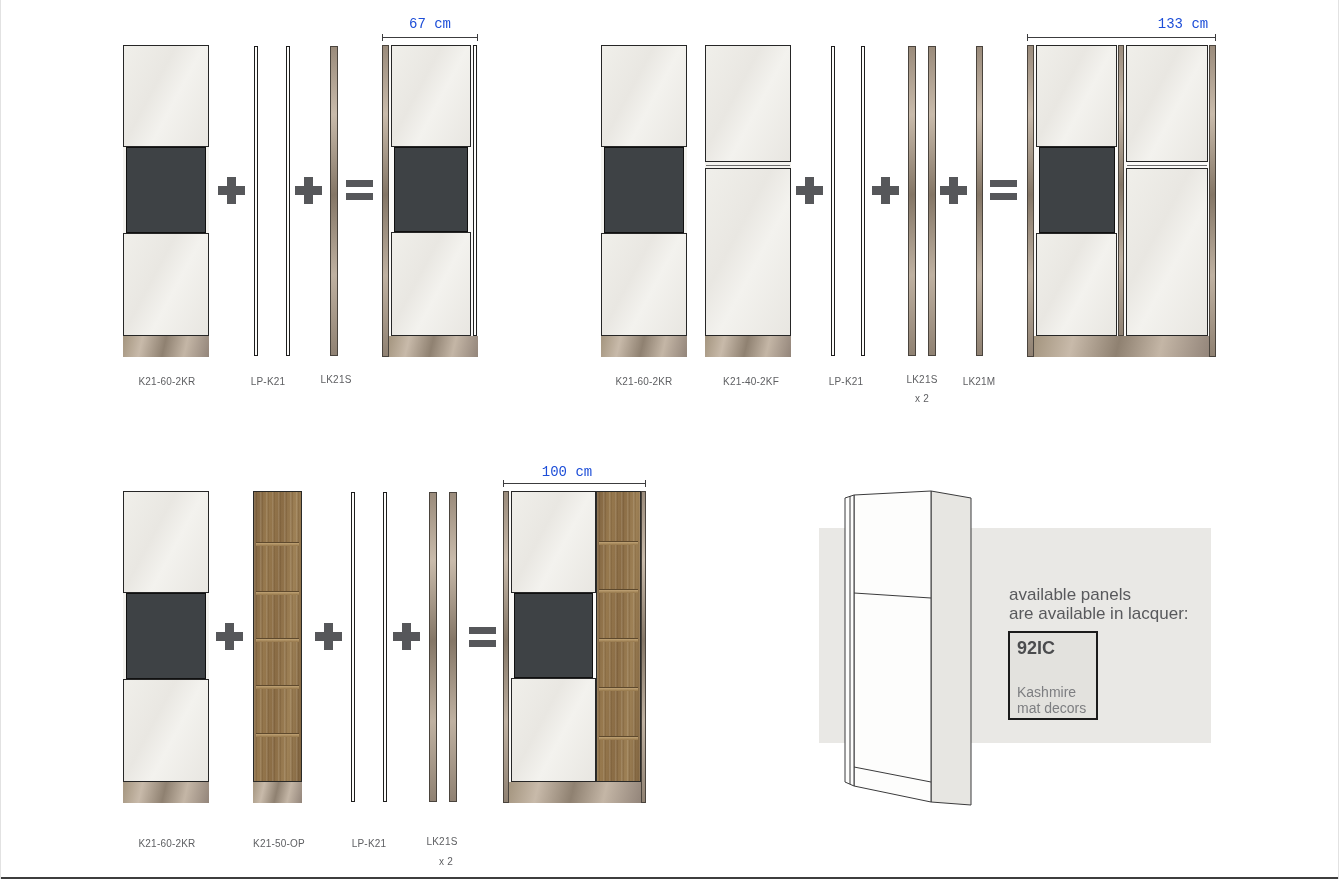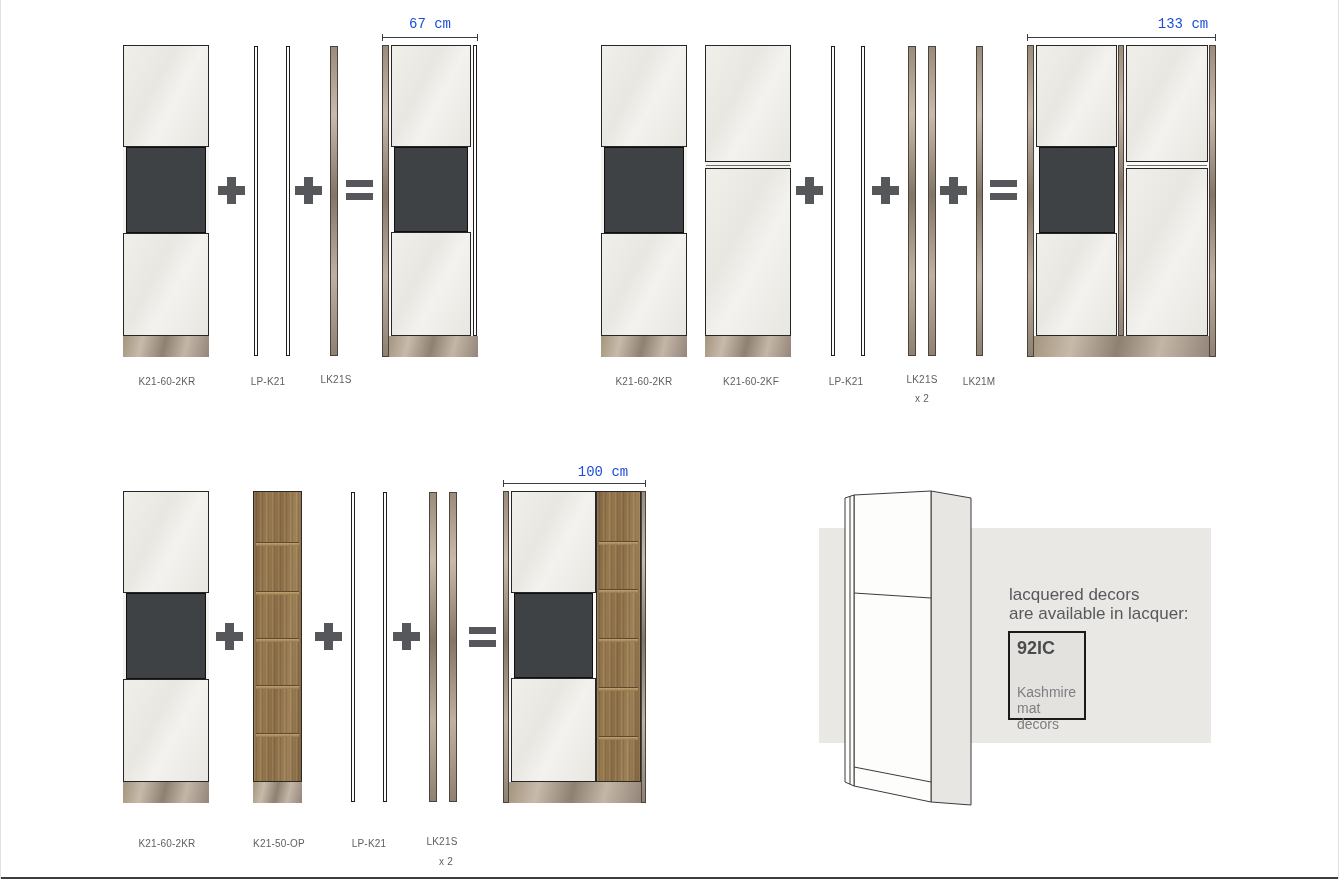--- a/index.html
+++ b/index.html
@@ -59,21 +59,21 @@
   .lbl.big { font-size:10px; }
   .dim { position:absolute; height:1px; background:#3C3C3E; }
   .dim::before { content:""; position:absolute; left:0; top:-3px; width:1px; height:7px; background:#3C3C3E; }
   .dim::after  { content:""; position:absolute; right:0; top:-3px; width:1px; height:7px; background:#3C3C3E; }
   .dimlbl { position:absolute; transform:translateX(-50%); font-size:14px; color:#1d4ed8; white-space:nowrap;font-family:Liberation Mono, monospace; }
 
   
   .info-band { position:absolute; left:818px; top:528px; width:392px; height:215px; background:#E9E8E5; }
   .info-head { position:absolute; left:1008px; top:585px; font-size:17px; line-height:19px; color:#58595C; }
   .swatch {
-    position:absolute; left:1007px; top:631px; width:78px; height:89px;
+    position:absolute; left:1007px; top:631px; width:90px; height:89px;
     background:#E3E2DE; border:2px solid #1b1b1b; padding:5px 7px;
   }
   .swatch .code { font-size:18px; font-weight:bold; color:#4B4C4E; }
   .swatch .name { position:absolute; left:7px; top:51px; font-size:14px; line-height:16px; color:#7D7E81; }
 
   .bottom-rule { position:absolute; left:0; right:0; bottom:0; height:2px; background:#3d3d3d; }
 </style>
 </head>
 <body>
 
@@ -154,21 +154,21 @@
     <div class="door" style="left:99px; width:82px; top:0; height:117px;"></div>
     <div class="seam" style="left:100px; right:9px; top:120px;"></div>
     <div class="door" style="left:99px; width:82px; top:123px; height:168px;"></div>
     <div class="bstrip" style="left:182px; top:0; width:7px; height:312px;"></div>
     <div class="base" style="left:7px; right:7px; bottom:0; height:21px;"></div>
   </div>
   <div class="dim" style="left:1026px; top:37px; width:189px;"></div>
   <div class="dimlbl" style="left:1182px; top:16px;">133 cm</div>
 
   <div class="lbl" style="left:643px; top:376px;">K21-60-2KR</div>
-  <div class="lbl" style="left:750px; top:376px;">K21-60-2KF</div>
+  <div class="lbl" style="left:750px; top:376px;">K21-40-2KF</div>
   <div class="lbl" style="left:845px; top:376px;">LP-K21</div>
   <div class="lbl big" style="left:921px; top:374px;">LK21S</div>
   <div class="lbl big" style="left:921px; top:393px;">x 2</div>
   <div class="lbl" style="left:978px; top:376px;">LK21M</div>
 
   <div class="cab" style="left:122px; top:491px; width:86px; height:312px;">
     <div class="carcass"></div>
     <div class="door" style="top:0; height:102px;"></div>
     <div class="dark-box" style="left:3px; right:3px; top:102px; height:86px;"></div>
     <div class="door" style="top:188px; height:103px;"></div>
@@ -209,41 +209,41 @@
       <div class="shelf" style="top:49px;"></div>
       <div class="shelf" style="top:97px;"></div>
       <div class="shelf" style="top:146px;"></div>
       <div class="shelf" style="top:195px;"></div>
       <div class="shelf" style="top:244px;"></div>
     </div>
     <div class="bstrip" style="left:138px; top:0; width:5px; height:312px;"></div>
     <div class="base" style="left:6px; right:5px; bottom:0; height:21px;"></div>
   </div>
   <div class="dim" style="left:502px; top:483px; width:143px;"></div>
-  <div class="dimlbl" style="left:602px; top:464px;">100 cm</div>
+  <div class="dimlbl" style="left:566px; top:464px;">100 cm</div>
 
   <div class="lbl" style="left:166px; top:838px;">K21-60-2KR</div>
   <div class="lbl" style="left:278px; top:838px;">K21-50-OP</div>
   <div class="lbl" style="left:368px; top:838px;">LP-K21</div>
   <div class="lbl big" style="left:441px; top:836px;">LK21S</div>
   <div class="lbl big" style="left:445px; top:856px;">x 2</div>
 
   <div class="info-band"></div>
 
   <svg style="position:absolute; left:838px; top:488px;" width="140" height="322" viewBox="0 0 140 322">
     <polygon points="92,3 132,10 132,317 92,314" fill="#E7E6E2" stroke="#3b3b3c" stroke-width="1"></polygon>
     <polygon points="15,7 92,3 92,314 15,298" fill="#FDFDFC" stroke="#3b3b3c" stroke-width="1"></polygon>
     <line x1="15" y1="105" x2="92" y2="110" stroke="#3b3b3c" stroke-width="1"></line>
     <line x1="15" y1="279" x2="92" y2="294" stroke="#3b3b3c" stroke-width="1"></line>
     <polygon points="6,10 15,7 15,298 6,294" fill="#FDFDFC" stroke="#3b3b3c" stroke-width="1"></polygon>
     <line x1="11" y1="8" x2="11" y2="296" stroke="#3b3b3c" stroke-width="1"></line>
   </svg>
 
   <div class="info-head">
-    <div>lacquered decors</div>
+    <div>available panels</div>
     <div>are available in lacquer:</div>
   </div>
 
   <div class="swatch">
     <div class="code">92IC</div>
     <div class="name">
       <div>Kashmire</div>
       <div>mat decors</div>
     </div>
   </div>

